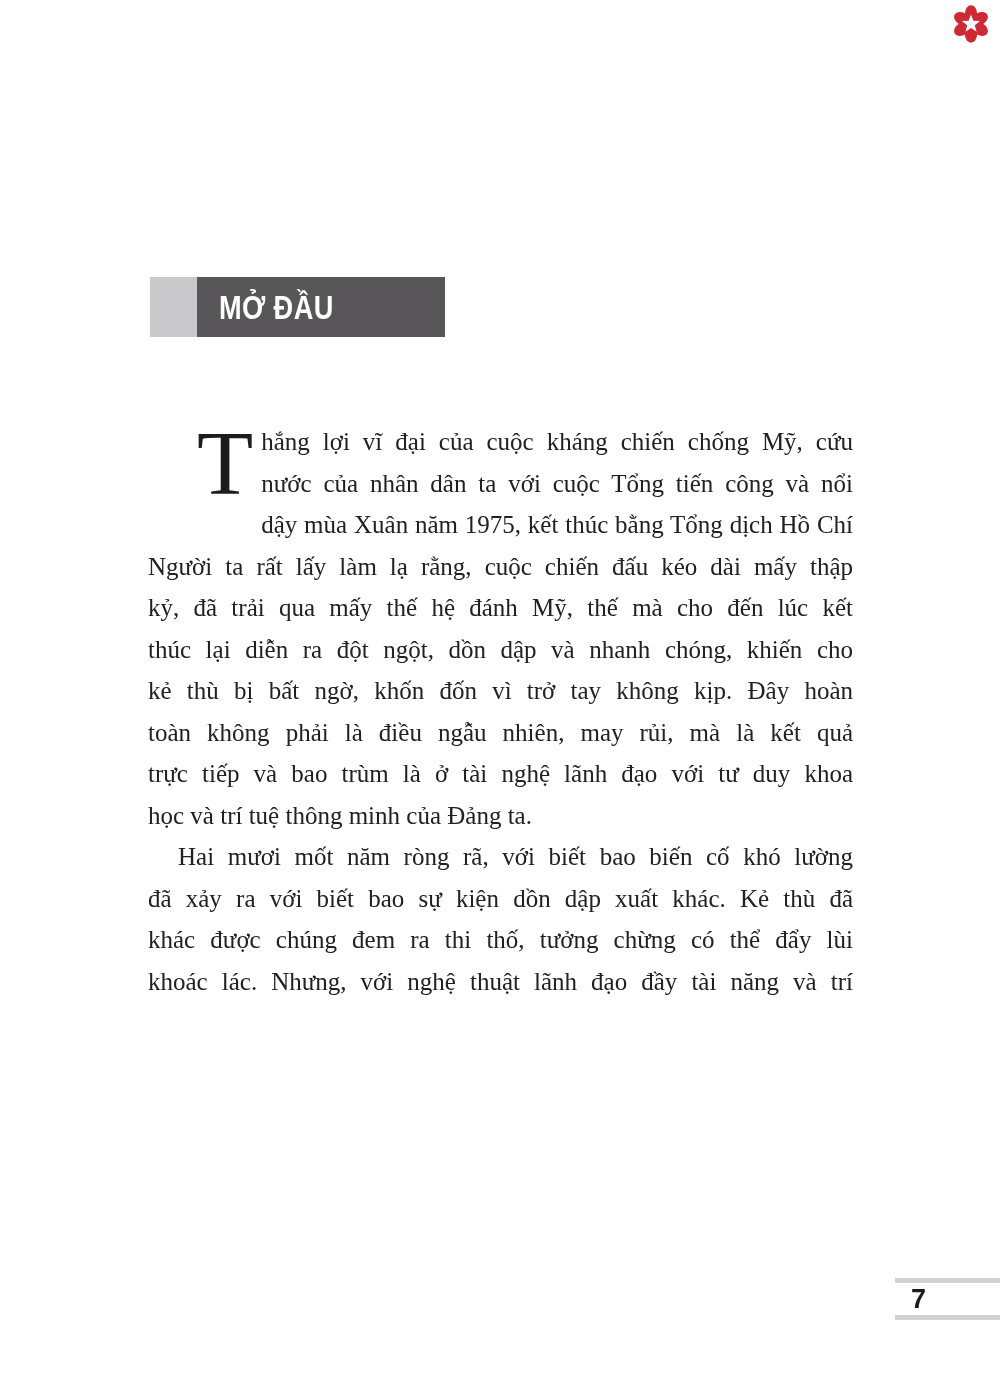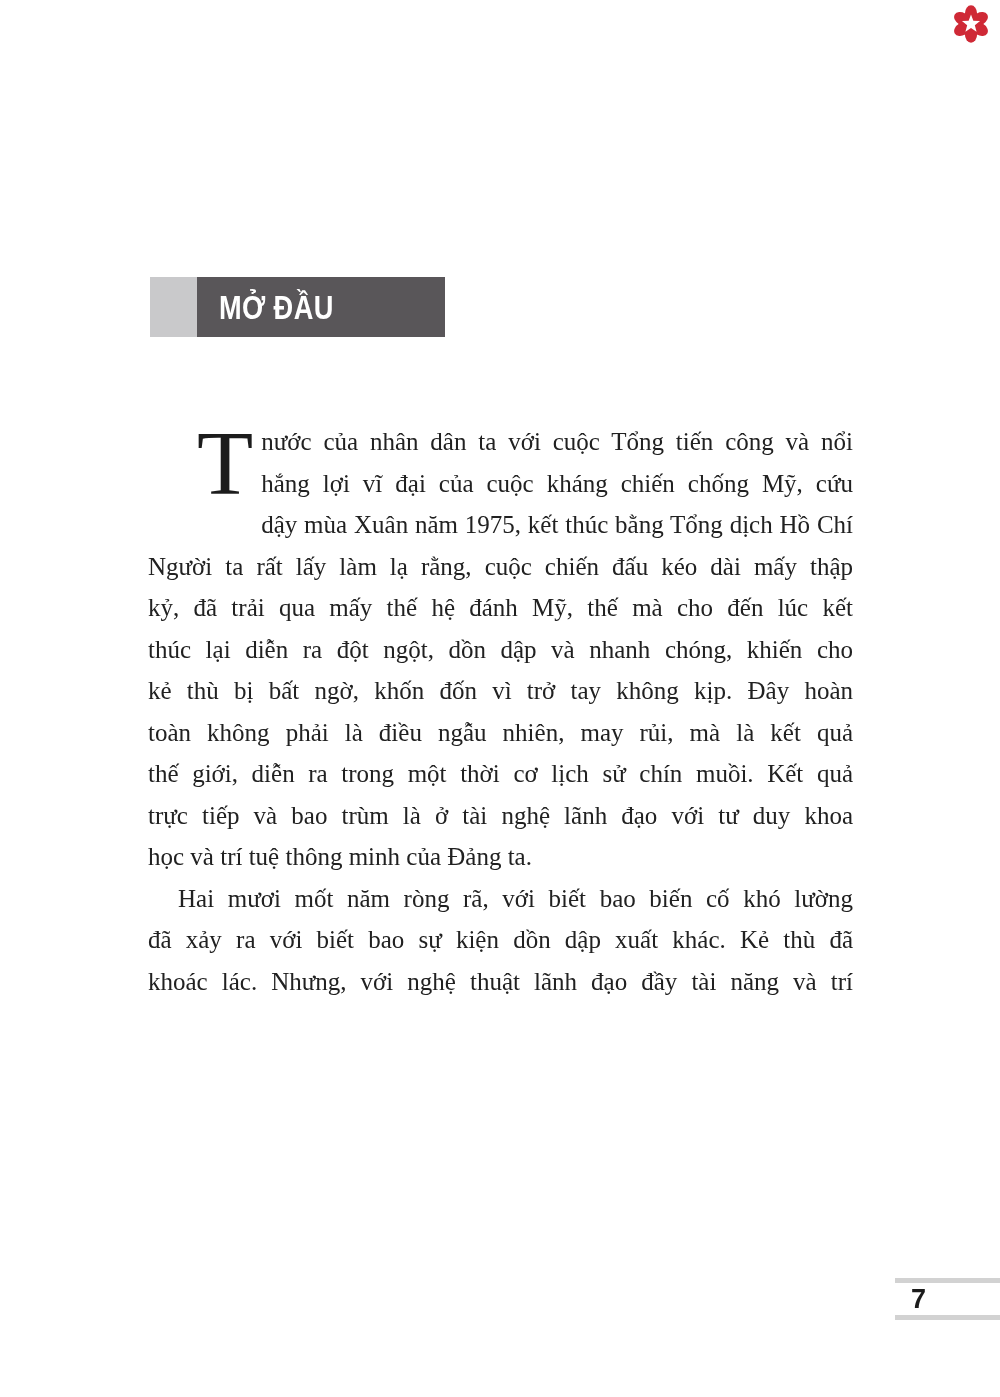--- a/index.html
+++ b/index.html
@@ -122,35 +122,35 @@
   </svg>
 
   <div class="hdr-light"></div>
   <div class="hdr-dark">
     <span class="hdr-title">MỞ ĐẦU</span>
   </div>
 
   <div class="body-text">
     <div class="para para1">
       <span class="dropcap">T</span>
-    <div class="pline">nước của nhân dân ta với cuộc Tổng tiến công và nổi</div>
-        <div class="pline">hắng lợi vĩ đại của cuộc kháng chiến chống Mỹ, cứu</div>
+    <div class="pline">hắng lợi vĩ đại của cuộc kháng chiến chống Mỹ, cứu</div>
+        <div class="pline">nước của nhân dân ta với cuộc Tổng tiến công và nổi</div>
         <div class="pline">dậy mùa Xuân năm 1975, kết thúc bằng Tổng dịch Hồ Chí</div>
         <div class="pline">Người ta rất lấy làm lạ rằng, cuộc chiến đấu kéo dài mấy thập</div>
         <div class="pline">kỷ, đã trải qua mấy thế hệ đánh Mỹ, thế mà cho đến lúc kết</div>
         <div class="pline">thúc lại diễn ra đột ngột, dồn dập và nhanh chóng, khiến cho</div>
         <div class="pline">kẻ thù bị bất ngờ, khốn đốn vì trở tay không kịp. Đây hoàn</div>
         <div class="pline">toàn không phải là điều ngẫu nhiên, may rủi, mà là kết quả</div>
-        <div class="pline">thế giới, diễn ra trong một thời cơ lịch sử chín muồi. Kết quả</div>
         <div class="pline">trực tiếp và bao trùm là ở tài nghệ lãnh đạo với tư duy khoa</div>
         <div class="pline">học và trí tuệ thông minh của Đảng ta.</div>
       </div>
     <div class="para para2">
         <div class="pline">Hai mươi mốt năm ròng rã, với biết bao biến cố khó lường</div>
         <div class="pline">đã xảy ra với biết bao sự kiện dồn dập xuất khác. Kẻ thù đã</div>
+        <div class="pline">khác được chúng đem ra thi thố, tưởng chừng có thể đẩy lùi</div>
         <div class="pline">khoác lác. Nhưng, với nghệ thuật lãnh đạo đầy tài năng và trí</div>
       </div>
   </div>
 
   <div class="foot-rule top"></div>
   <div class="page-number">7</div>
   <div class="foot-rule bottom"></div>
 
 </div>
 

